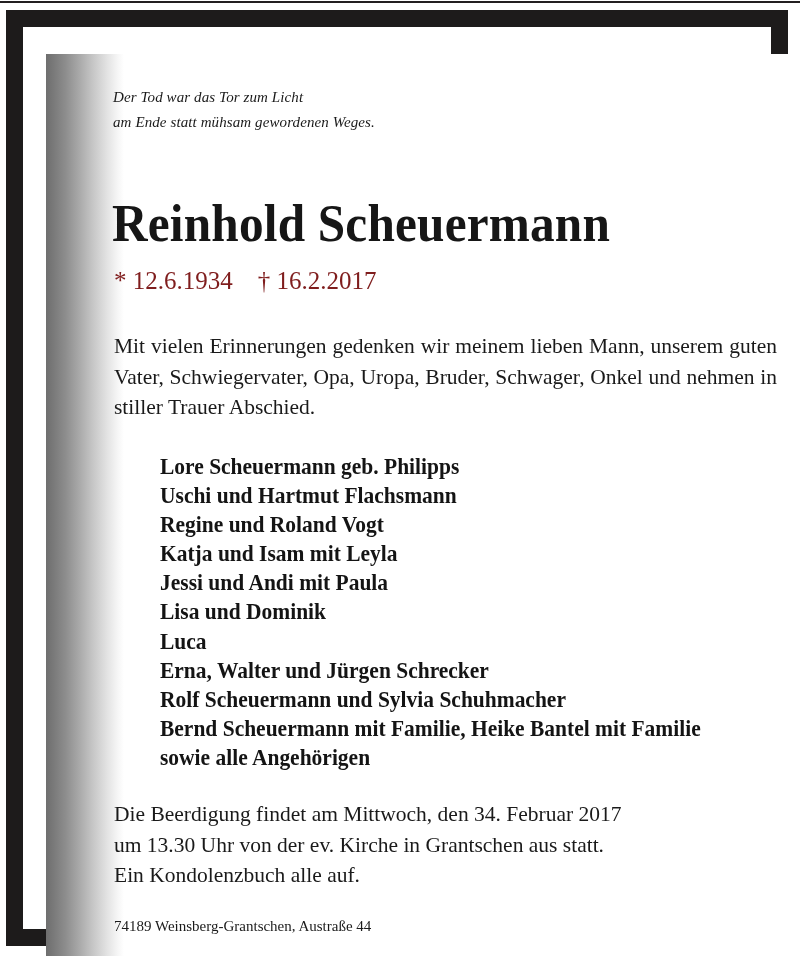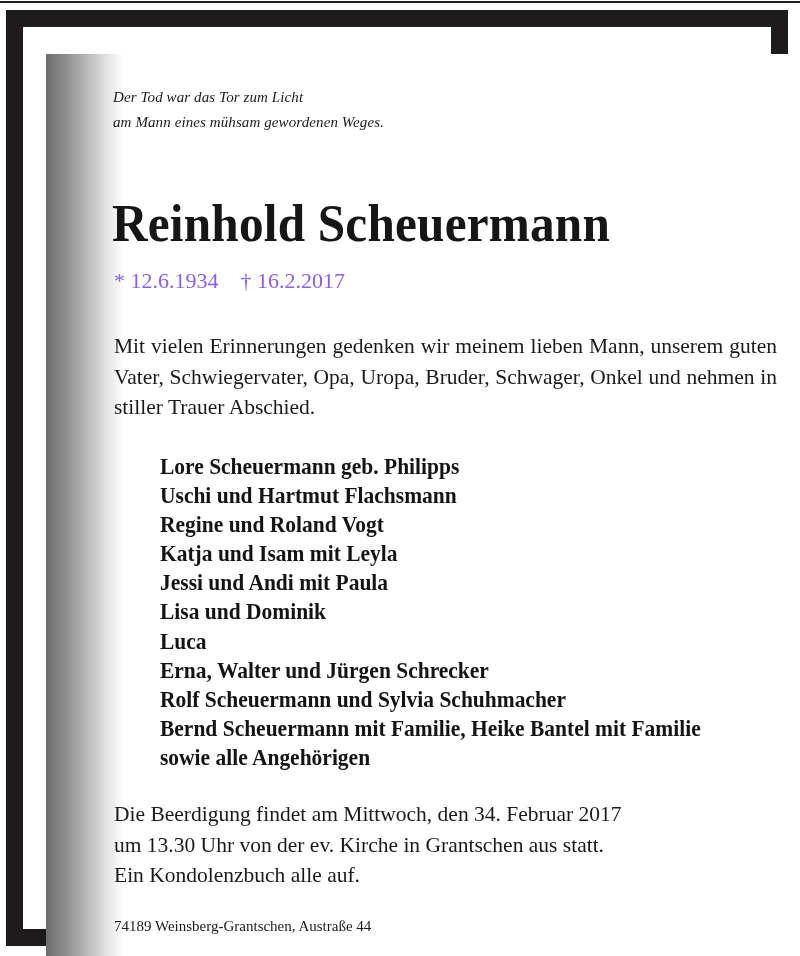--- a/index.html
+++ b/index.html
@@ -109,23 +109,23 @@
     transform-origin: left center;
     letter-spacing: 0.2px;
     white-space: nowrap;
   }
 
   
   .dates-line {
     position: absolute;
     left: 1px;
     top: 212px;
-    font-size: 22px;
+    font-size: 25px;
     line-height: 30px;
-    color: #8b5cf6;
+    color: #7f1d1d;
     white-space: pre;
   }
 
   
   .tribute {
     position: absolute;
     left: 1px;
     top: 277px;
     width: 663px;
     font-size: 21.5px;
@@ -188,21 +188,21 @@
   <div class="mourning-frame">
 
     <div class="inner-canvas">
 
       <div class="left-shade"></div>
 
       <div class="content">
 
         <div class="epigraph">
           <span class="epigraph-line">Der Tod war das Tor zum Licht</span>
-          <span class="epigraph-line">am Mann eines mühsam gewordenen Weges.</span>
+          <span class="epigraph-line">am Ende statt mühsam gewordenen Weges.</span>
         </div>
 
         <div class="deceased-name">Reinhold Scheuermann</div>
 
         <div class="dates-line">* 12.6.1934    † 16.2.2017</div>
 
         <div class="tribute">
           <span>Mit vielen Erinnerungen gedenken wir meinem lieben Mann, unserem guten Vater, Schwiegervater, Opa, Uropa, Bruder, Schwager, Onkel und nehmen in stiller Trauer Abschied.</span>
         </div>
 

